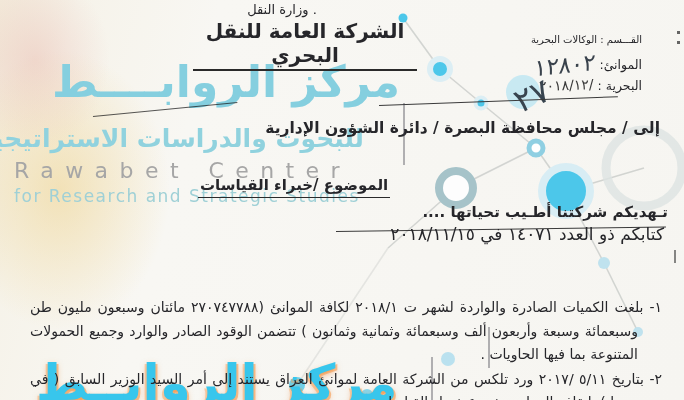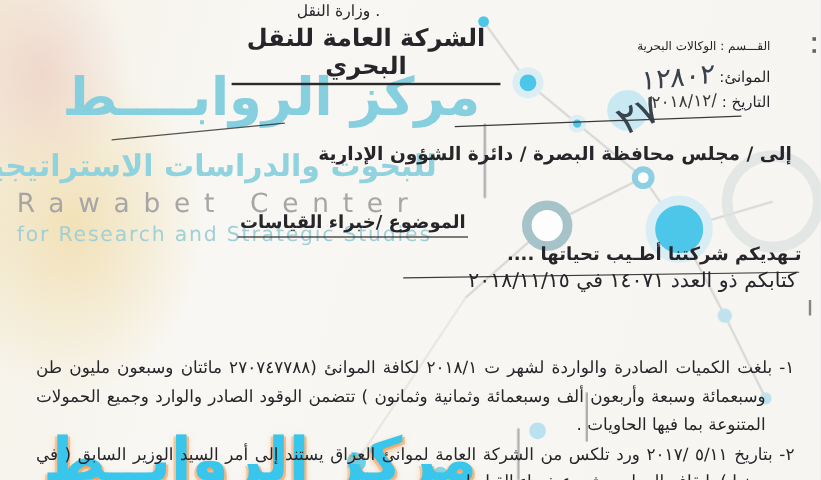--- a/index.html
+++ b/index.html
@@ -98,21 +98,21 @@
   <div class="doc company">الشركة العامة للنقل البحري</div>
 
   <div class="doc m-row dept">القـــسم : الوكالات البحرية</div>
 
   <div class="doc m-row numrow">
     <span>الموانئ:</span>
     <span class="hand">١٢٨٠٢</span>
   </div>
 
   <div class="doc m-row daterow">
-    <span>التاريخ :</span>
+    <span>البحرية :</span>
     <span class="hand-date" dir="ltr">٢٠١٨/١٢/</span>
   </div>
   <div class="day">٢٧</div>
 
   <div class="rule header-rule"></div>
 
   <div class="doc to-line">إلى / مجلس محافظة البصرة / دائرة الشؤون الإدارية</div>
 
   <div class="doc subject">الموضوع /خبراء القياسات</div>
 

